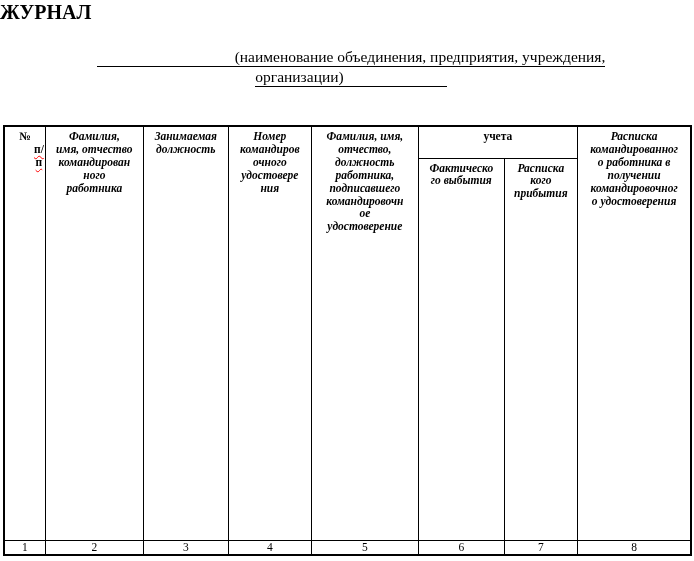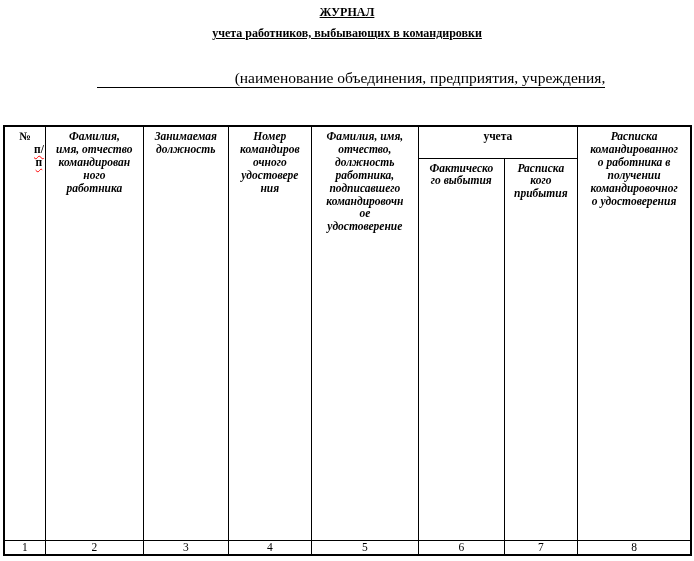--- a/index.html
+++ b/index.html
@@ -11,25 +11,23 @@
     position: relative;
     width: 694px;
     height: 561px;
     background: #ffffff;
     color: #000000;
     font-family: "Liberation Serif", "DejaVu Serif", serif;
     overflow: hidden;
   }
   .doc-title {
     padding-top: 2px;
-    text-align: center;
     font-weight: bold;
-    font-size: 12px;
+    font-size: 20px;
     line-height: 21px;
-    text-decoration: underline;
   }
   .org-block {
     margin-top: 24px;
     text-align: center;
     font-size: 15.5px;
     line-height: 19.5px;
     margin-left: 8px;
   }
   .org-line {
     display: block;
@@ -89,25 +87,25 @@
     margin-left: 28px;
   }
 </style>
 </head>
 <body>
 
 <div class="page">
 
   <div class="doc-title">
     <div>ЖУРНАЛ</div>
-    <div>учета работников, выбывающих в командировки</div>
   </div>
 
   <div class="org-block">
     <div class="org-line"><span class="ruled"><span class="blank blank-lead"></span><span>(наименование объединения, предприятия, учреждения,</span></span></div>
+    <div class="org-line"><span class="ruled"><span>организации)</span><span class="blank blank-trail"></span></span></div>
   </div>
 
   <table class="journal">
     <colgroup>
       <col style="width:41px">
       <col style="width:98px">
       <col style="width:85px">
       <col style="width:83px">
       <col style="width:107px">
       <col style="width:86px">

